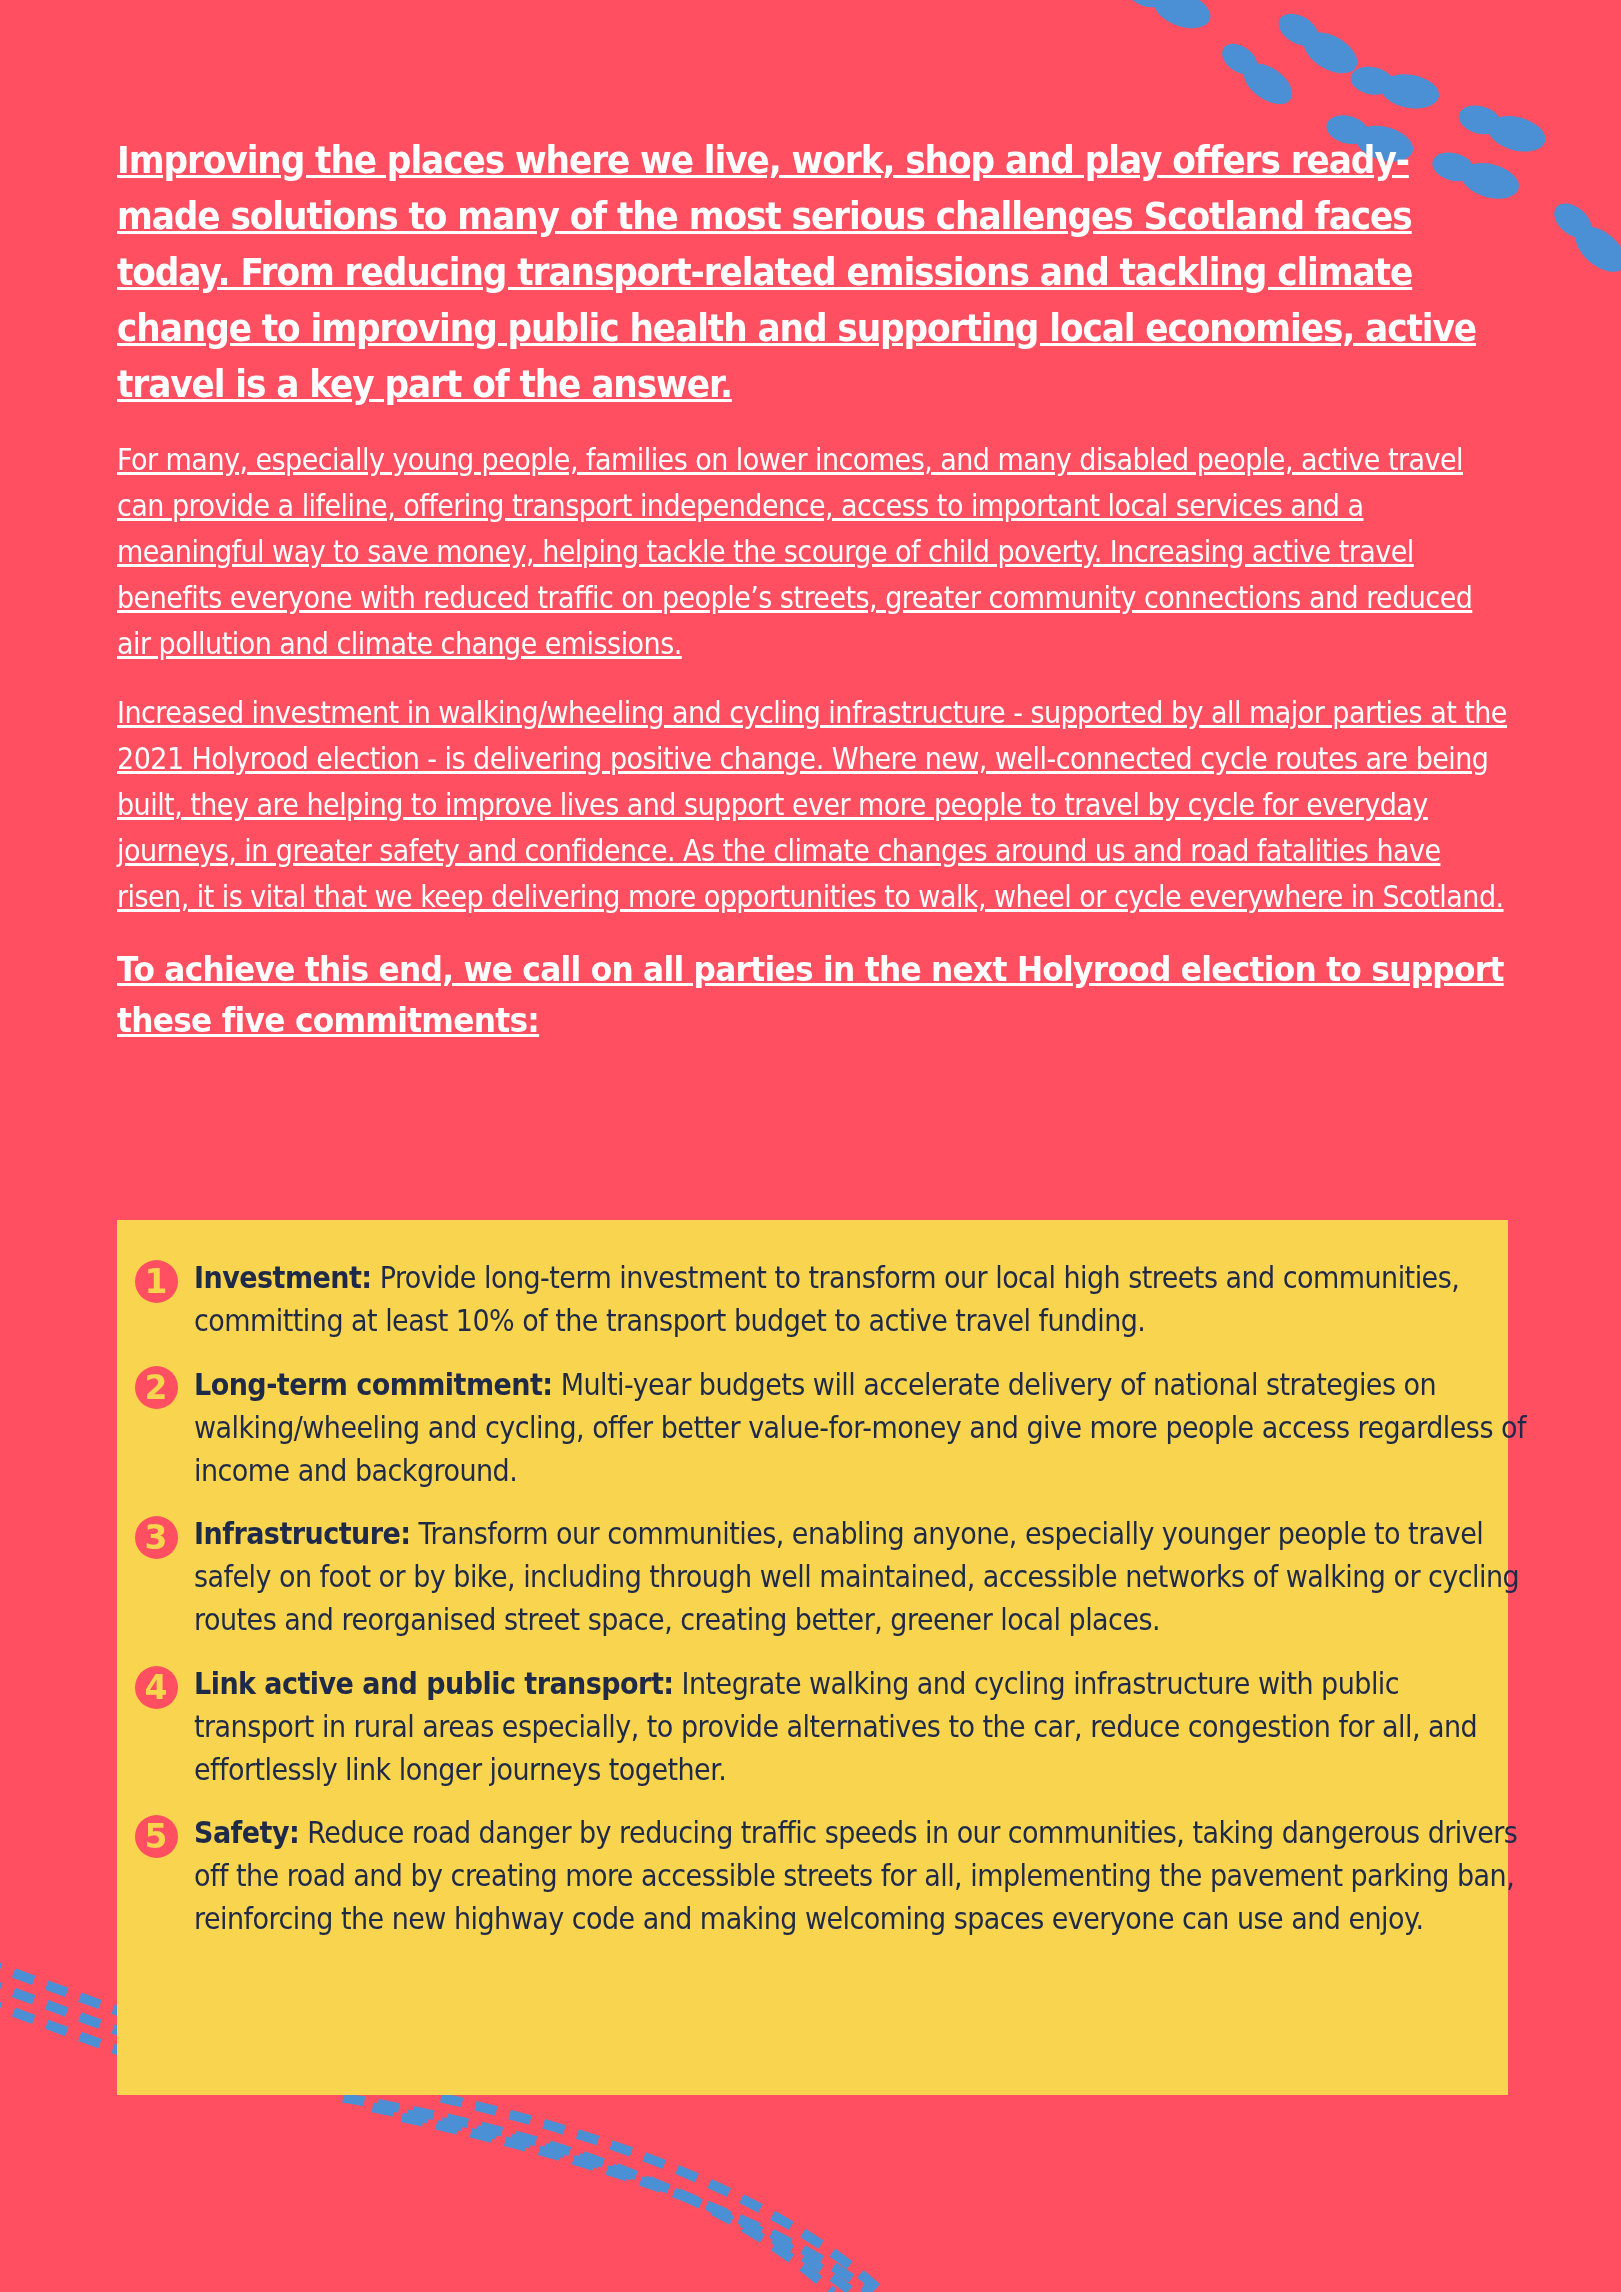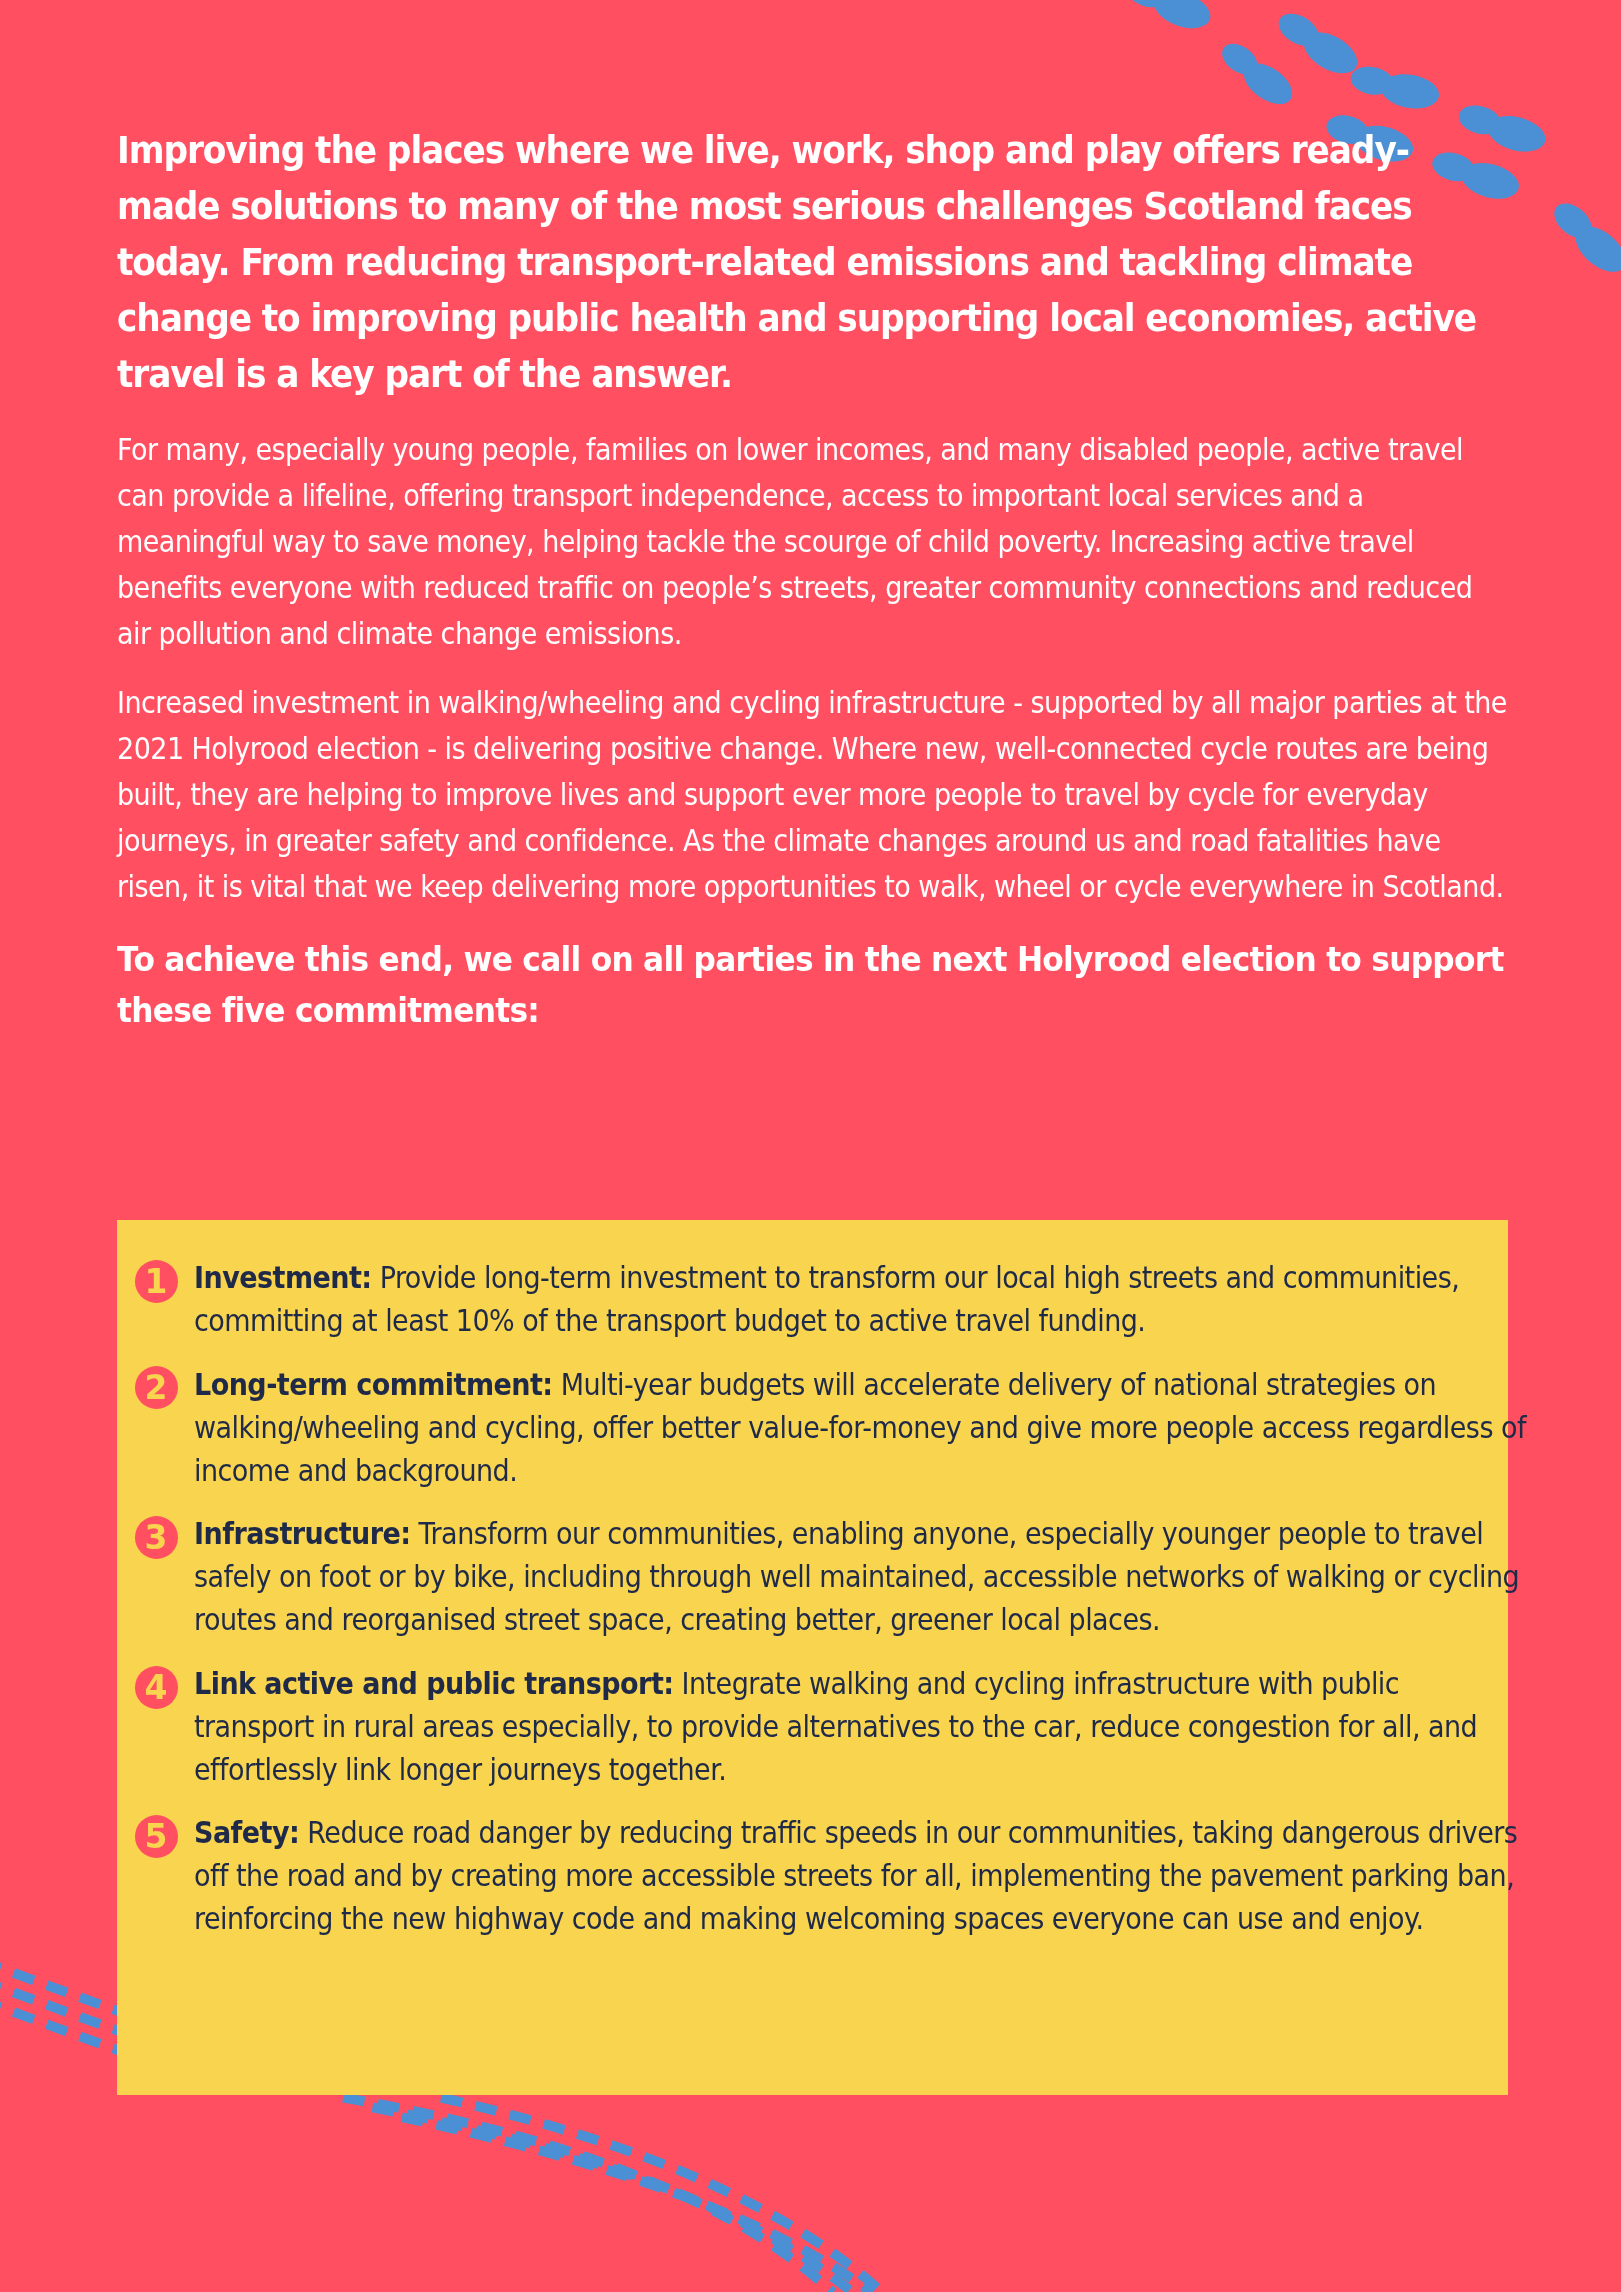--- a/index.html
+++ b/index.html
@@ -3,21 +3,21 @@
   <meta charset="utf-8">
   <style>
     html, body { margin: 0; padding: 0; }
     body {
       width: 1621px; height: 2293px; overflow: hidden; position: relative;
       background: #ff4f60;
       font-family: "DejaVu Sans", sans-serif;
       color: #ffffff;
     }
     .deco { position: absolute; top: 0; left: 0; width: 1621px; height: 2293px; pointer-events: none; }
-    .content { position: absolute; left: 117px; width: 1392px; top: 123px; }
+    .content { position: absolute; left: 117px; width: 1392px; top: 133px; text-decoration: underline; }
     .lead {
       font-family: "DejaVu Sans", sans-serif; font-weight: bold;
       font-size: 37px; line-height: 56px; letter-spacing: -1.2px;
       margin: 0 0 23.5px 0; transform: scaleX(0.93); transform-origin: left top; width: 1470px;
     }
     .body-p {
       font-size: 30px; line-height: 46px; letter-spacing: -0.6px;
       margin: 0 0 23.5px 0; transform: scaleX(0.9); transform-origin: left top; width: 1549px;
     }
     .cta {

